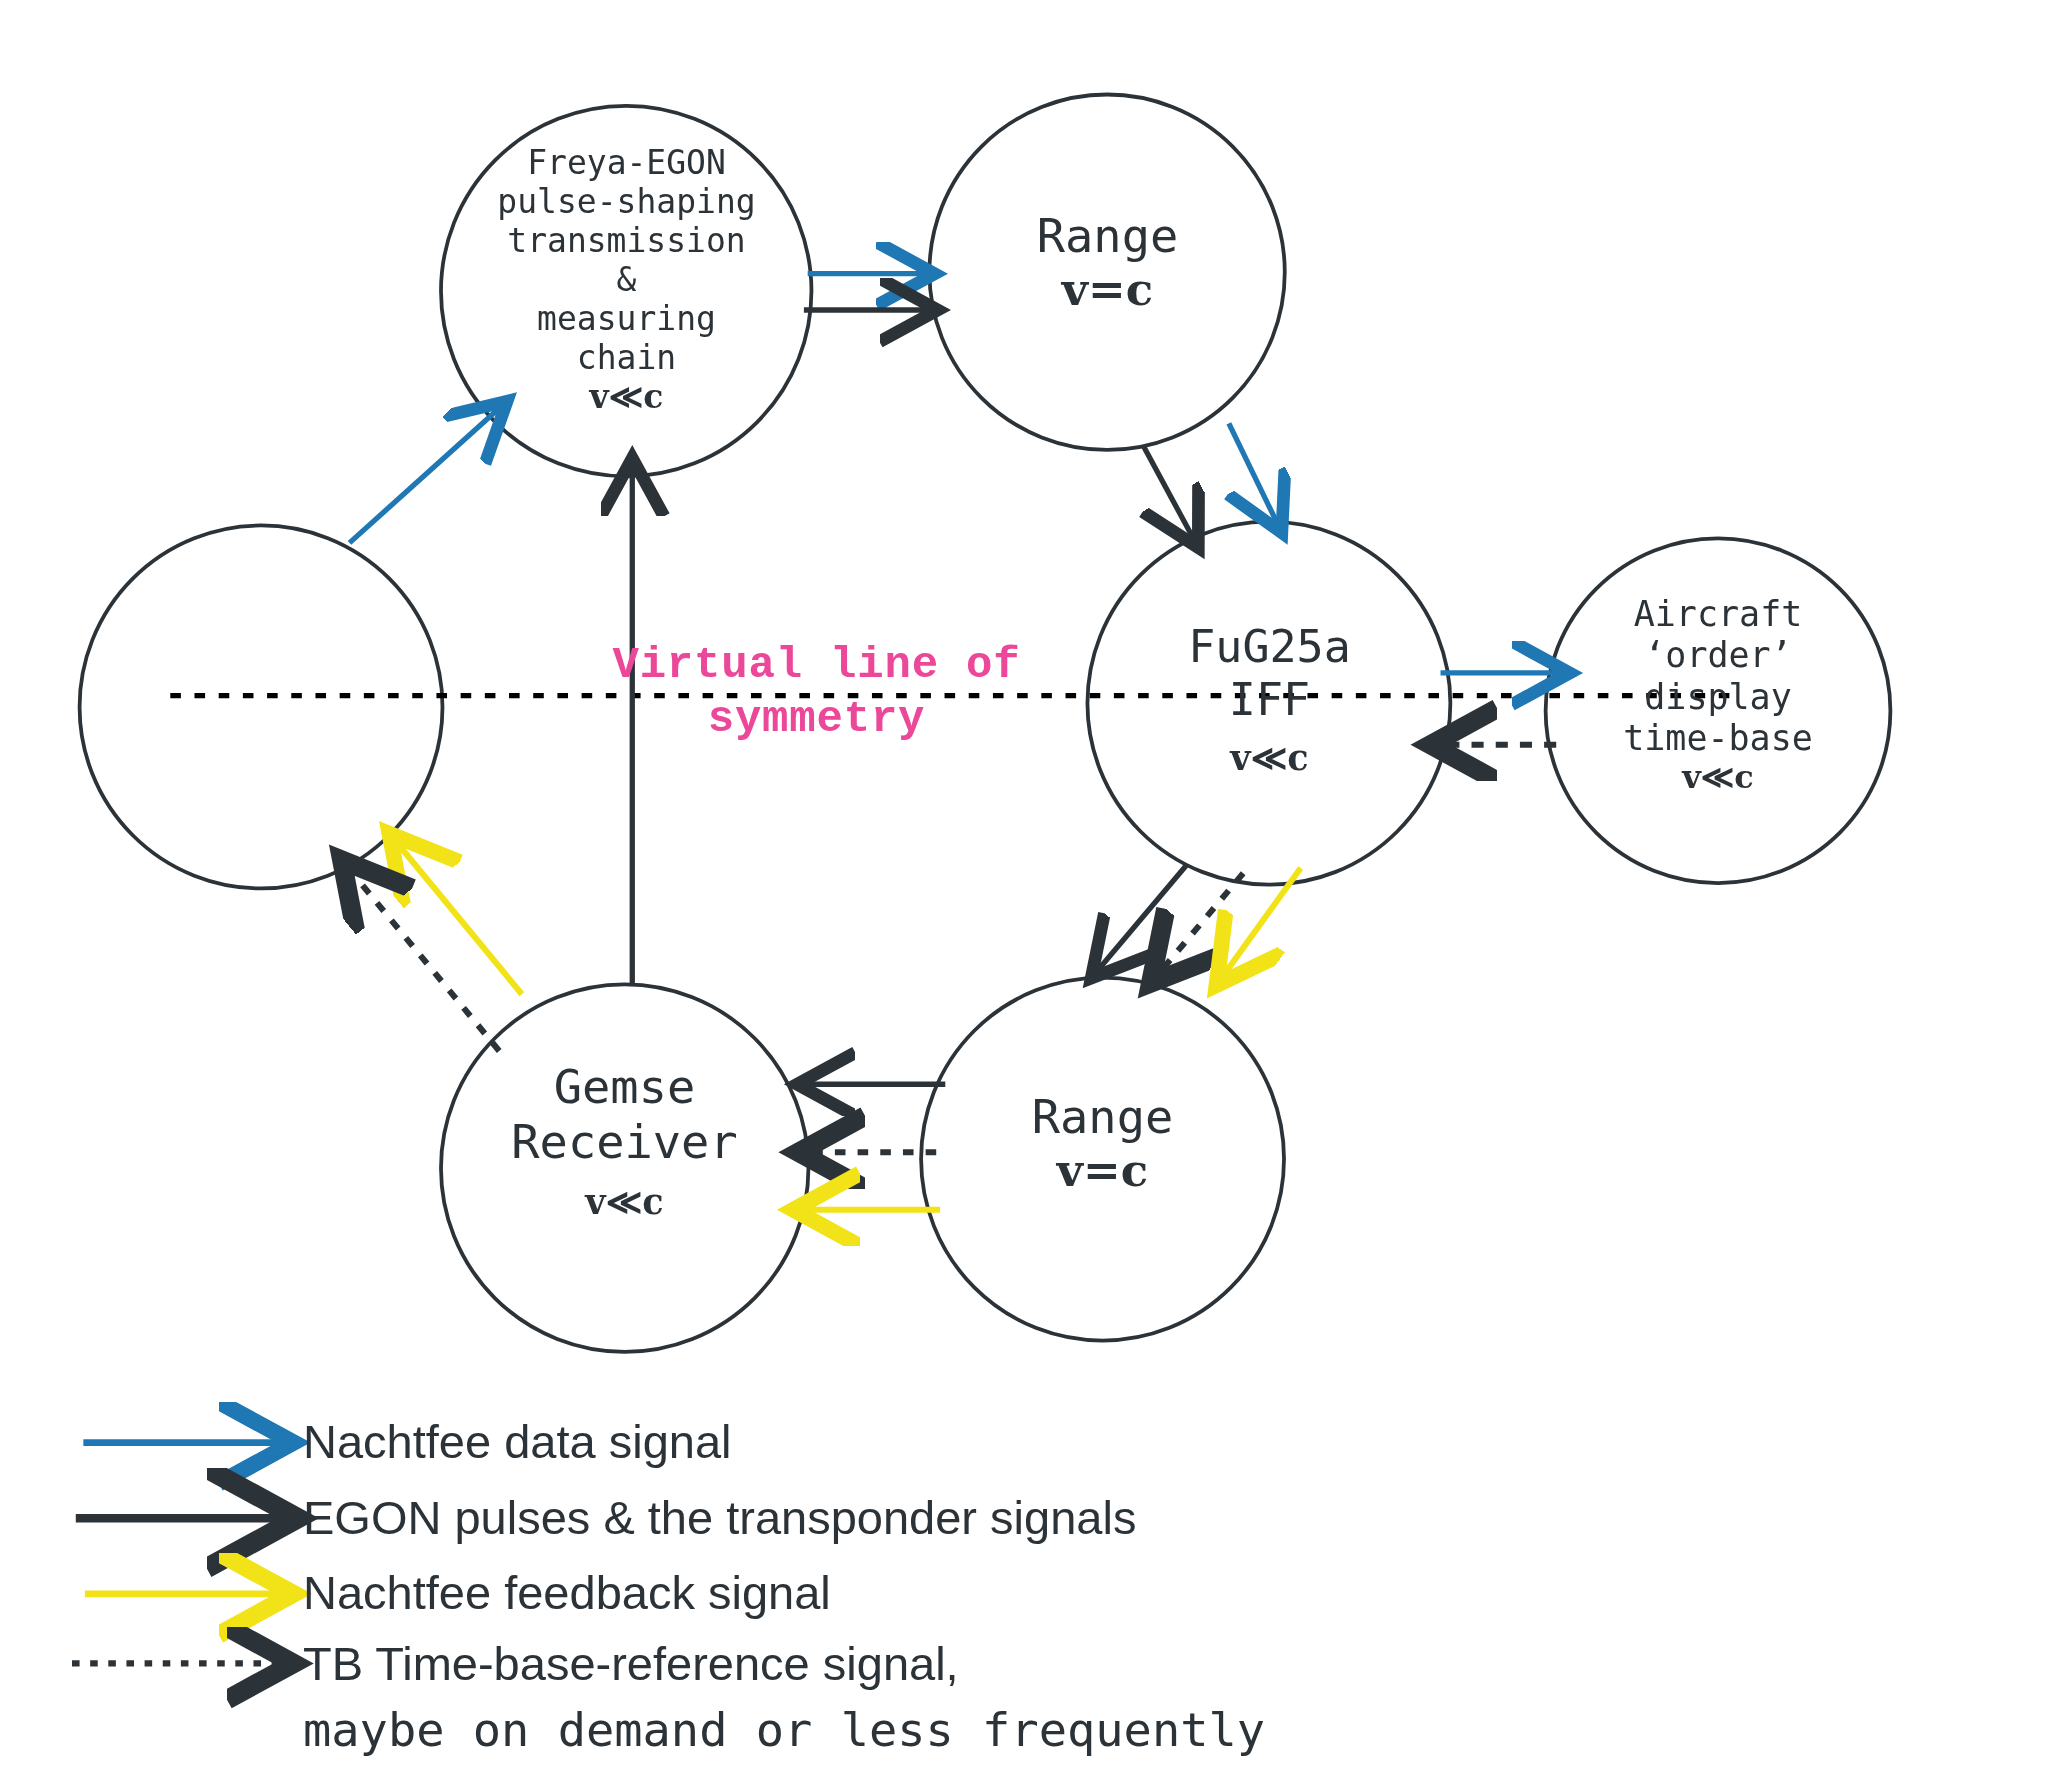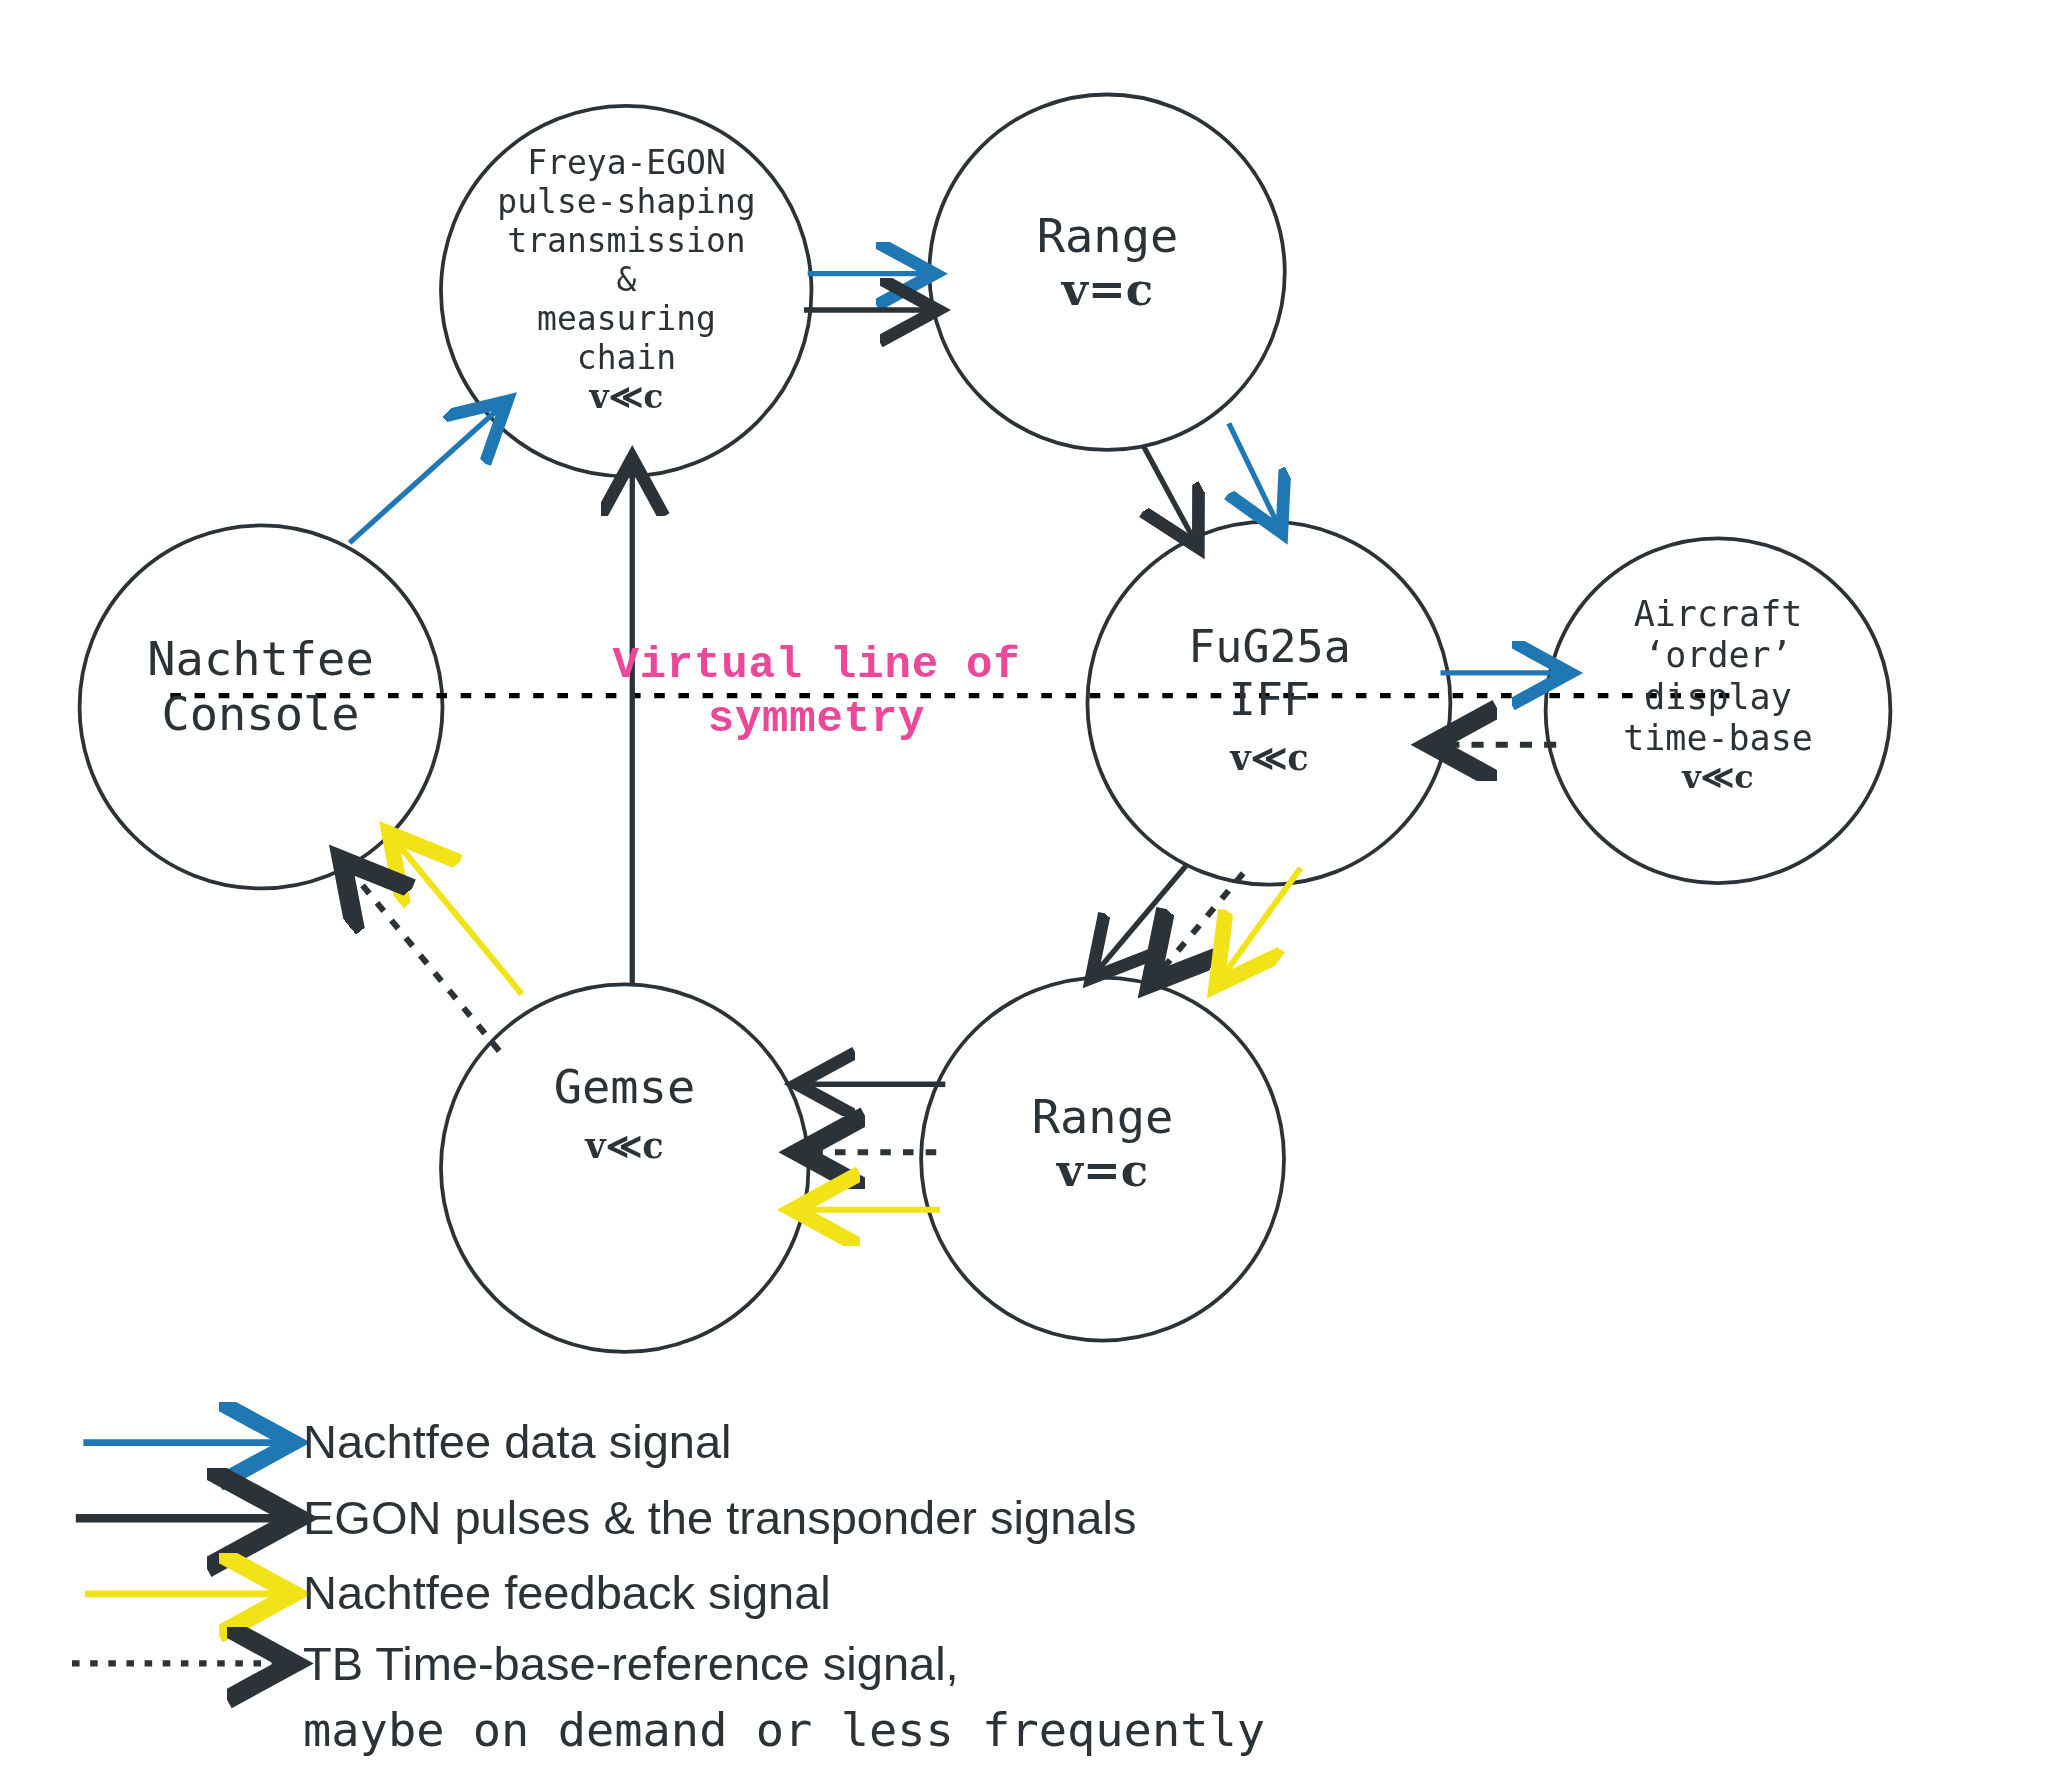--- a/index.html
+++ b/index.html
@@ -125,27 +125,24 @@
     <span class="nl-line italic" style="font-size:32px;">v≪c</span>
   </div>
 
   <div class="node-label" style="left:921px;top:1089px;width:363px;font-size:47px;">
     <span class="nl-line">Range</span>
     <span class="nl-line italic" style="font-size:45px;">v=c</span>
   </div>
 
   <div class="node-label" style="left:443px;top:1059px;width:363px;font-size:47px;">
     <span class="nl-line">Gemse</span>
+    <span class="nl-line">Receiver</span>
     <span class="nl-line italic" style="font-size:35px;padding-top:10.6px;">v≪c</span>
   </div>
 
-  <div class="node-label" style="left:79px;top:631px;width:363px;font-size:47px;">
-    <span class="nl-line">Nachtfee</span>
-    <span class="nl-line">Console</span>
-  </div>
 
   <div class="sym-title" style="left:529px;top:639px;width:575px;">
     <span class="nl-line">Virtual line of</span>
     <span class="nl-line">symmetry</span>
   </div>
 
   <div>
     <div class="legend-text" style="top:1414px;">Nachtfee data signal</div>
     <div class="legend-text" style="top:1490px;">EGON pulses &amp; the transponder signals</div>
     <div class="legend-text" style="top:1565px;">Nachtfee feedback signal</div>

